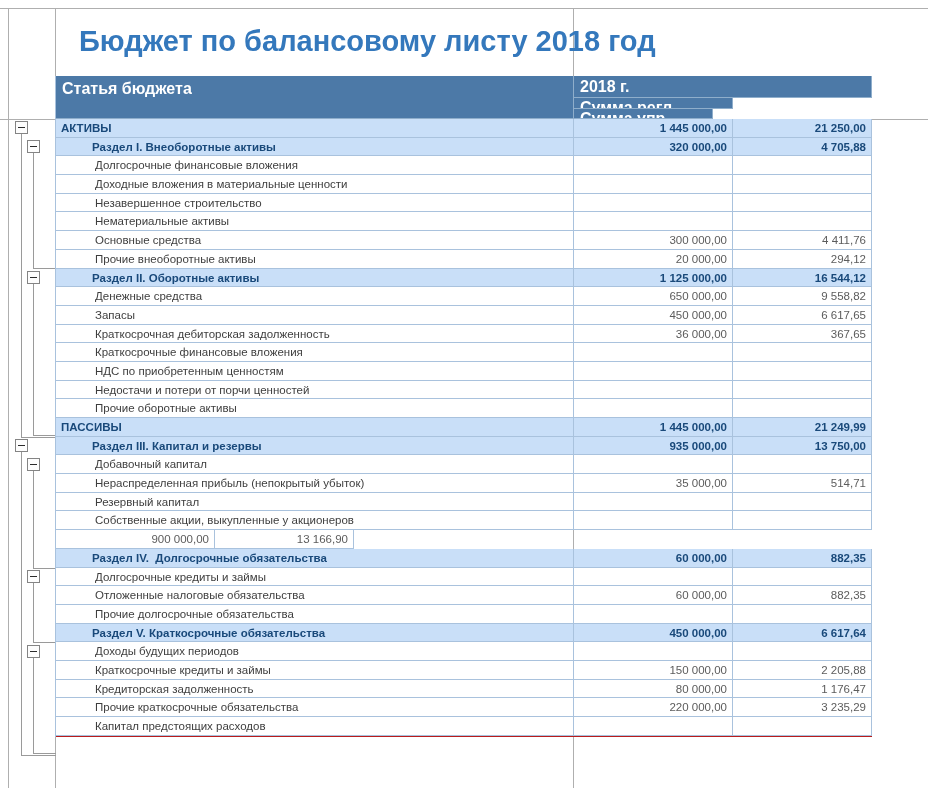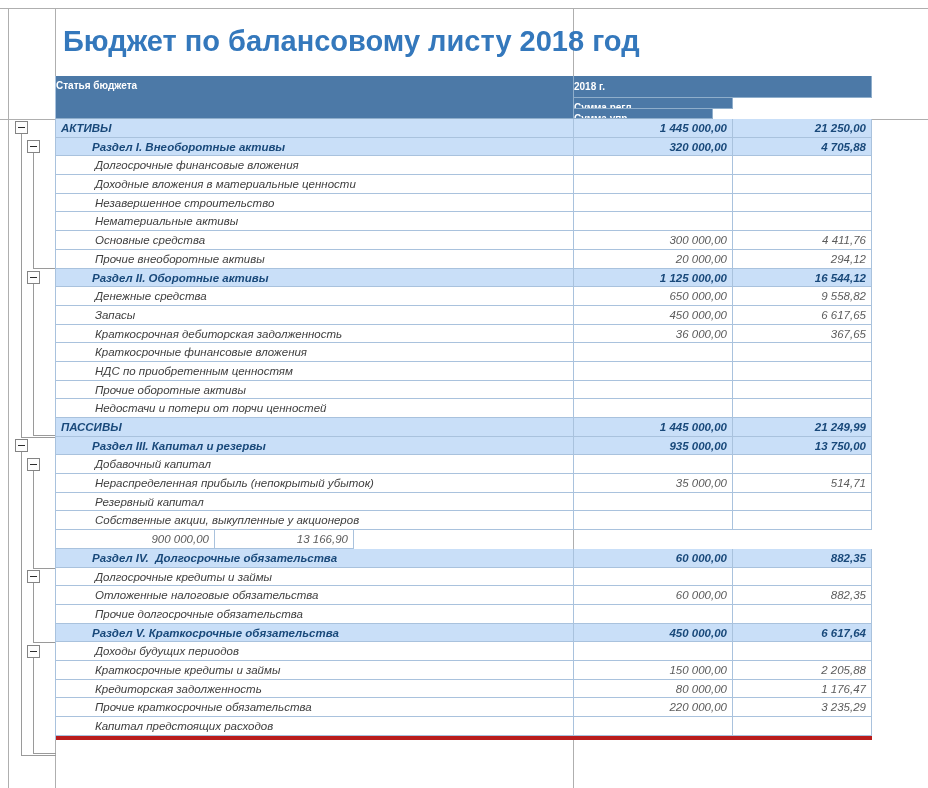--- a/index.html
+++ b/index.html
@@ -4,39 +4,40 @@
 <style>
   html,body { margin:0; padding:0; background:#fff; }
   .canvas {
     position:relative; width:928px; height:788px; overflow:hidden;
     background:#fff; font-family:"Liberation Sans", sans-serif;
     --header-bg:#4C79A7; --group-bg:#C9DFF8; --group-text:#19497A;
     --title-color:#3478BC; --grid-border:#A9C2DD; --line-gray:#AFAFAF;
   }
   .gline { position:absolute; background:var(--line-gray); }
   .title {
-    position:absolute; left:63px; top:25px; font-size:29px; font-weight:bold;
+    position:absolute; left:79px; top:25px; font-size:29px; font-weight:bold;
     color:var(--title-color); letter-spacing:0px; white-space:nowrap; z-index:3;
   }
   
   .grid { position:absolute; left:55px; top:76px; width:817px; z-index:2;
           border-left:1px solid var(--grid-border); box-sizing:border-box; }
   .thead { display:flex; }
   .hc {
     box-sizing:border-box; background:var(--header-bg); color:#fff;
-    font-size:10px; font-weight:bold; white-space:nowrap; overflow:hidden;
+    font-size:16px; font-weight:bold; white-space:nowrap; overflow:hidden;
     border-right:1px solid #8FAECB; border-bottom:1px solid #8FAECB;
+    padding-left:6px;
   }
   .art { width:518px; height:43px; padding-top:4px; }
   .hgroup { width:298px; }
   .yr { height:22px; line-height:22px; width:298px; }
   .hrow2 { display:flex; height:21px;flex-direction:column; }
   .creg { width:159px; line-height:20px; }
   .cmgmt { width:139px; line-height:20px; }
-  .tbody { border-bottom:4px solid #b91c1c;font-style:italic; }
+  .tbody { border-bottom:1px solid #b91c1c; }
   .row { display:flex; height:18.7px; }
   .c {
     box-sizing:border-box; background:#fff; font-size:11.5px; line-height:18.2px;
     white-space:pre; overflow:hidden;
     border-right:1px solid var(--grid-border); border-bottom:1px solid var(--grid-border);
   }
   .c1 { width:518px; color:#3E3E3E; }
   .c2 { width:159px; }
   .c3 { width:139px; }
   .num { text-align:right; padding-right:5px; color:#5C5C5C; }
@@ -153,26 +154,26 @@
     <div class="c c1"><span class="lbl">Краткосрочные финансовые вложения</span></div>
     <div class="c c2 num"></div>
     <div class="c c3 num"></div>
   </div>
         <div class="row lvl2">
     <div class="c c1"><span class="lbl">НДС по приобретенным ценностям</span></div>
     <div class="c c2 num"></div>
     <div class="c c3 num"></div>
   </div>
         <div class="row lvl2">
+    <div class="c c1"><span class="lbl">Недостачи и потери от порчи ценностей</span></div>
+    <div class="c c2 num"></div>
+    <div class="c c3 num"></div>
+  </div>
+        <div class="row lvl2">
     <div class="c c1"><span class="lbl">Прочие оборотные активы</span></div>
-    <div class="c c2 num"></div>
-    <div class="c c3 num"></div>
-  </div>
-        <div class="row lvl2">
-    <div class="c c1"><span class="lbl">Недостачи и потери от порчи ценностей</span></div>
     <div class="c c2 num"></div>
     <div class="c c3 num"></div>
   </div>
         <div class="row lvl0">
     <div class="c c1"><span class="lbl">ПАССИВЫ</span></div>
     <div class="c c2 num">1 445 000,00</div>
     <div class="c c3 num">21 249,99</div>
   </div>
         <div class="row lvl1">
     <div class="c c1"><span class="lbl">Раздел III. Капитал и резервы</span></div>

